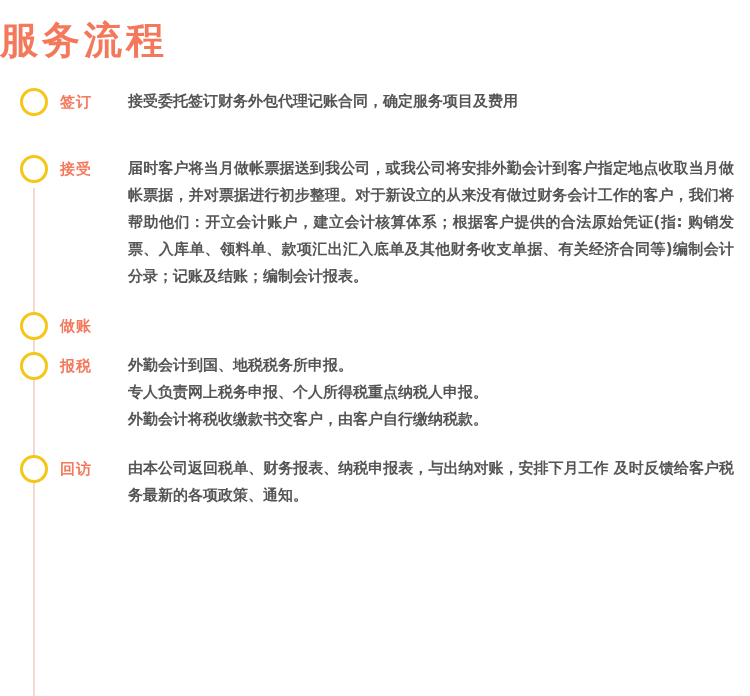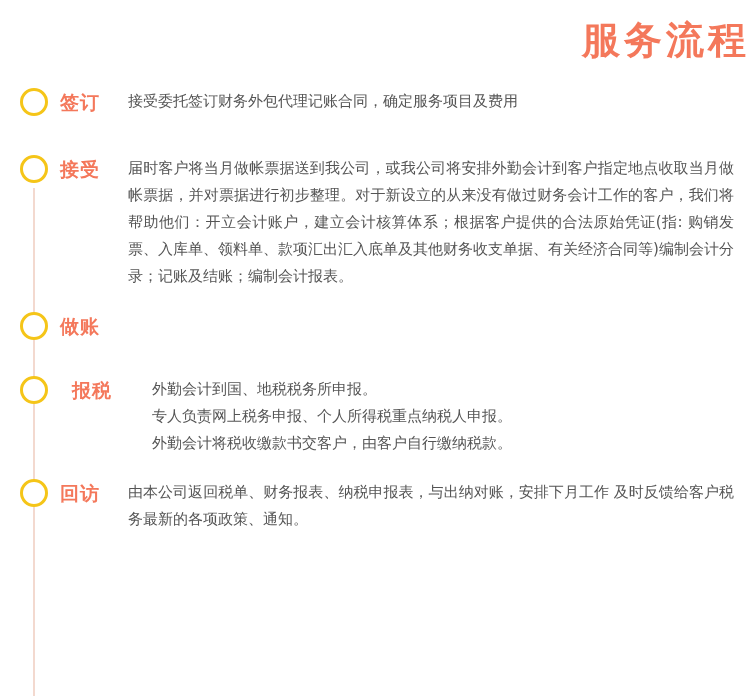--- a/index.html
+++ b/index.html
@@ -14,21 +14,21 @@
     color: #4a4a4a;
     overflow: hidden;
   }
   #page {
     position: relative;
     width: 750px;
     height: 696px;
     box-sizing: border-box;
   }
   .title {
-    text-align: right;
+    text-align: left;
     font-size: 38px;
     font-weight: bold;
     letter-spacing: 4px;
     color: #f4785b;
     padding-top: 18px;
     padding-bottom: 12px;
     line-height: 1.2;
     font-family: "DejaVu Sans", "Liberation Sans", sans-serif;
   }
   .timeline {
@@ -59,44 +59,45 @@
     border-radius: 50%;
     border: 3px solid #f5c518;
     background: #ffffff;
     box-sizing: border-box;
     margin-top: 0px;
   }
   .step-label {
     flex: 0 0 auto;
     width: 62px;
     margin-left: 12px;
-    font-size: 19px;
+    font-size: 15px;
     font-weight: bold;
     color: #f4785b;
     line-height: 28px;
     letter-spacing: 1px;
     font-family: "DejaVu Sans", "Liberation Sans", sans-serif;
   }
   .step-body {
     flex: 1 1 auto;
     margin-left: 6px;
     font-size: 15px;
     line-height: 27px;
     color: #555555;
     padding-right: 16px;
     text-align: justify;
     font-family: "DejaVu Sans", "Liberation Sans", sans-serif;
+    font-weight: bold;
   }
   .step-body p {
     margin: 0;
   }
   .s-qd { margin-top: 12px; }
   .s-js { margin-top: 39px; }
   .s-zz { margin-top: 22px; }
-  .s-bs { margin-top: 36px; gap: 12px; }
+  .s-bs { margin-top: 12px; }
   .s-hf { margin-top: 22px; }
 </style>
 </head>
 <body>
 
 <div id="page">
 
   <div class="title">服务流程</div>
 
   <div class="timeline">

